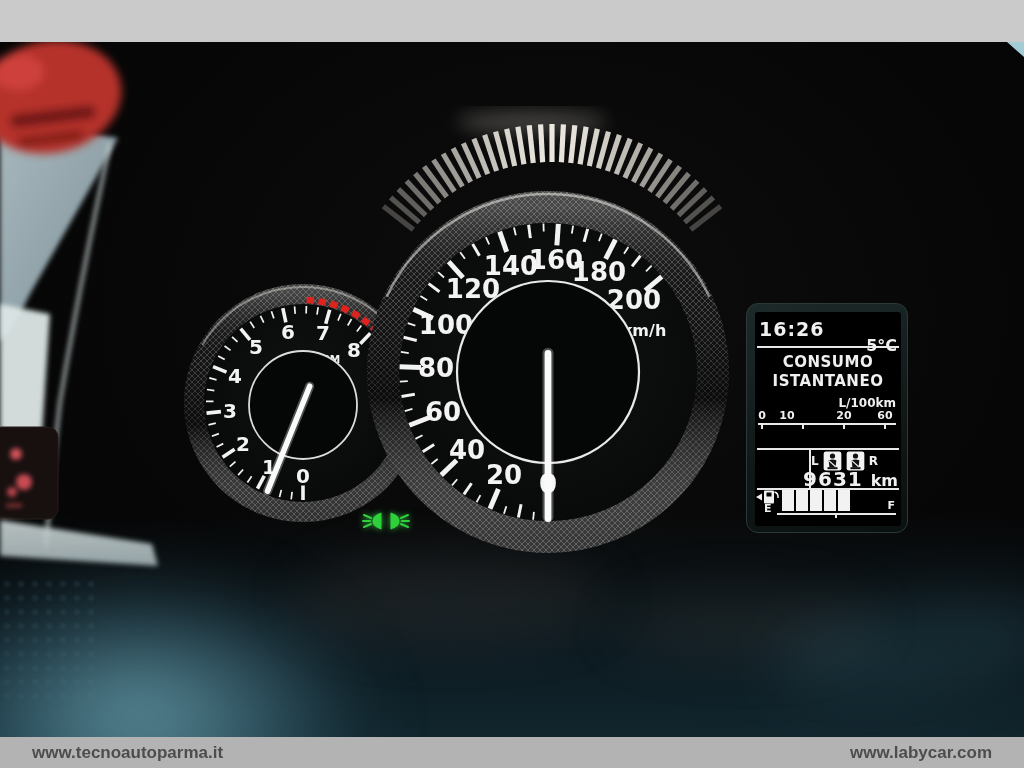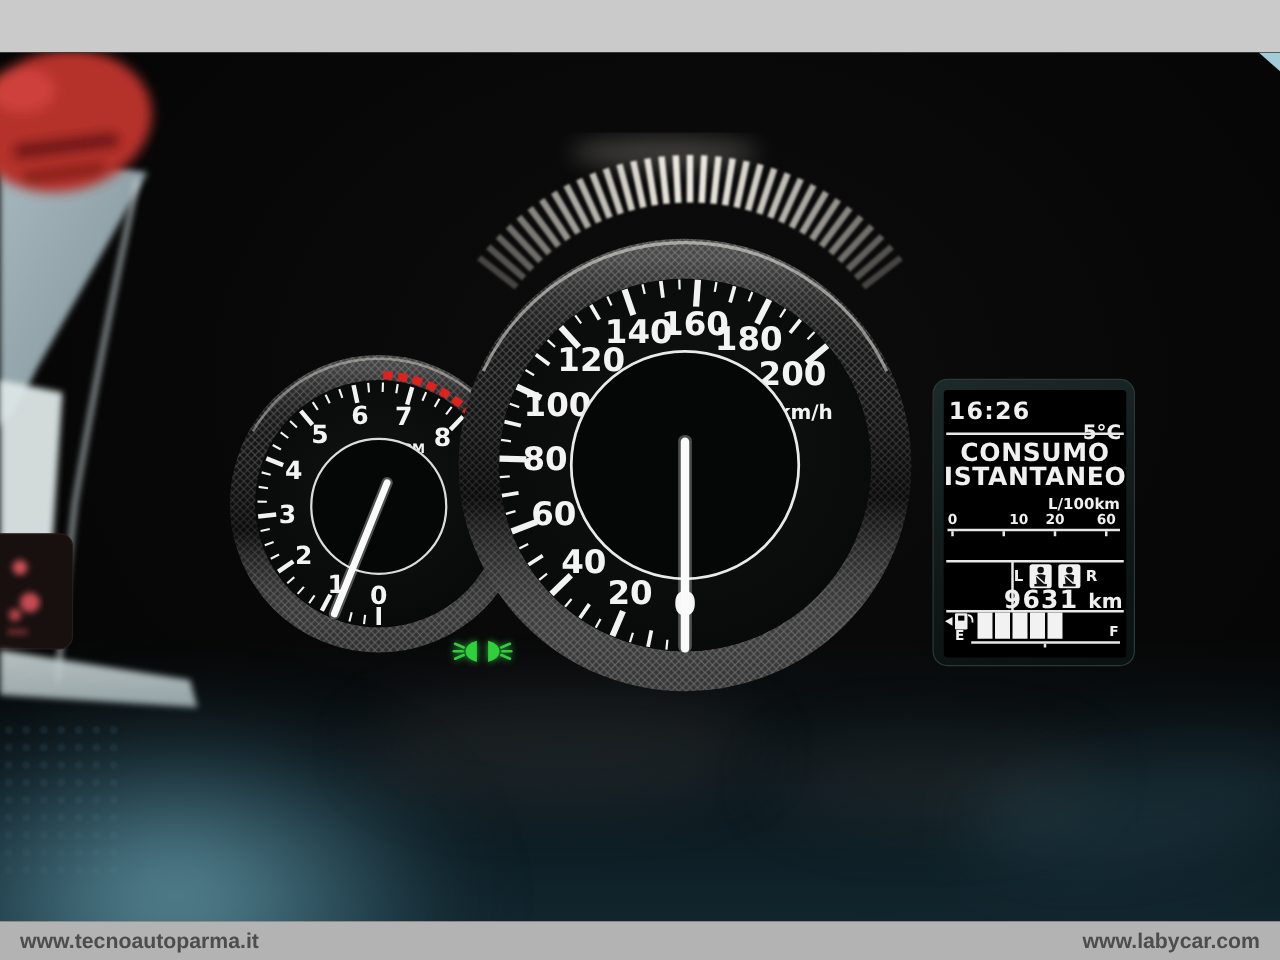--- a/index.html
+++ b/index.html
@@ -2,21 +2,21 @@
 <html><head>
 <meta charset="utf-8">
 <style>
   html,body{margin:0;padding:0;background:#222;}
   .stage{position:relative;width:1024px;height:768px;overflow:hidden;
          font-family:"DejaVu Sans",sans-serif;background:#060606;}
   
   .band{position:absolute;left:0;width:1024px;background:#c7c7c7;}
   .band.top{top:0;height:42px;background:#cacaca;}
   .band.bottom{top:737px;height:31px;background:#b3b3b3;display:flex;align-items:center;
-               justify-content:space-between;padding:0 16px;box-sizing:border-box;}
+               justify-content:space-between;padding:0 32px;box-sizing:border-box;}
   .wm{font-family:"Liberation Sans",sans-serif;font-weight:bold;font-size:17px;color:#4d4d4d;}
   
   .photo{position:absolute;top:42px;left:0;width:1024px;height:695px;overflow:hidden;
          background:radial-gradient(ellipse at 54% 38%, #0d0d0d 0%, #070707 55%, #040404 100%);}
   .abs{position:absolute;}
   
   .glow{position:absolute;border-radius:50%;pointer-events:none;}
   .g-teal-main{left:-90px;top:535px;width:460px;height:280px;filter:blur(34px);
     background:radial-gradient(ellipse, rgba(112,168,183,0.85) 0%, rgba(70,120,138,0.45) 45%, rgba(40,80,95,0) 72%);}
   .g-wash{left:0;top:470px;width:1024px;height:225px;border-radius:0;
@@ -31,21 +31,21 @@
     border-top:15px solid #a4ccd6;border-left:17px solid transparent;}
   
   .disp{position:absolute;left:746px;top:261px;width:162px;height:230px;border-radius:12px;
     background:linear-gradient(160deg,#1d2a2a 0%,#101717 60%,#0b1010 100%);
     border:1px solid #2b3a39;box-sizing:border-box;padding:8px;}
   .screen{position:relative;width:146px;height:214px;background:#000;border-radius:3px;
     color:#f0f0f0;overflow:hidden;}
   .scr-time{position:absolute;left:4px;top:6px;font-size:19px;font-weight:bold;letter-spacing:1px;}
   .scr-temp{position:absolute;right:4px;top:24px;font-size:16px;font-weight:bold;}
   .hline{position:absolute;left:2px;right:2px;height:2px;background:#e8e8e8;}
-  .scr-title{position:absolute;left:0;right:0;top:41px;text-align:center;font-size:20px;
+  .scr-title{position:absolute;left:0;right:0;top:41px;text-align:center;font-size:15px;
     font-weight:bold;line-height:19px;letter-spacing:0.5px;}
   .scr-unit{position:absolute;right:5px;top:84px;font-size:12px;font-weight:bold;text-align:center;}
   .scale-num{position:absolute;top:97px;font-size:11px;font-weight:bold;transform:translateX(-50%);}
   .scale-line{position:absolute;left:3px;right:5px;top:111px;height:2px;background:#e8e8e8;}
   .scale-tick{position:absolute;top:113px;width:2px;height:4px;background:#e8e8e8;}
   .vdiv{position:absolute;left:54px;top:137px;width:2px;height:39px;background:#e8e8e8;}
   .belt-row{position:absolute;left:56px;top:139px;display:flex;align-items:center;gap:4px;}
   .lr{font-size:12px;font-weight:bold;}
   .belt{width:19px;height:20px;}
   .odo{position:absolute;right:3px;top:155px;font-size:20px;font-weight:bold;letter-spacing:1px;}
@@ -339,21 +339,21 @@
       <div class="screen">
         <div class="scr-time">16:26</div>
         <div class="scr-temp">5°C</div>
         <div class="hline" style="top:34px"></div>
         <div class="scr-title">
           <div>CONSUMO</div>
           <div>ISTANTANEO</div>
         </div>
         <div class="scr-unit">L/100km</div>
         <div class="scale-num" style="left:7px">0</div>
-        <div class="scale-num" style="left:60px">10</div>
+        <div class="scale-num" style="left:32px">10</div>
         <div class="scale-num" style="left:89px">20</div>
         <div class="scale-num" style="left:130px">60</div>
         <div class="scale-line"></div>
         <div class="scale-tick" style="left:6px"></div>
         <div class="scale-tick" style="left:47px"></div>
         <div class="scale-tick" style="left:88px"></div>
         <div class="scale-tick" style="left:129px"></div>
         <div class="hline" style="top:136px"></div>
         <div class="vdiv"></div>
         <div class="belt-row">

